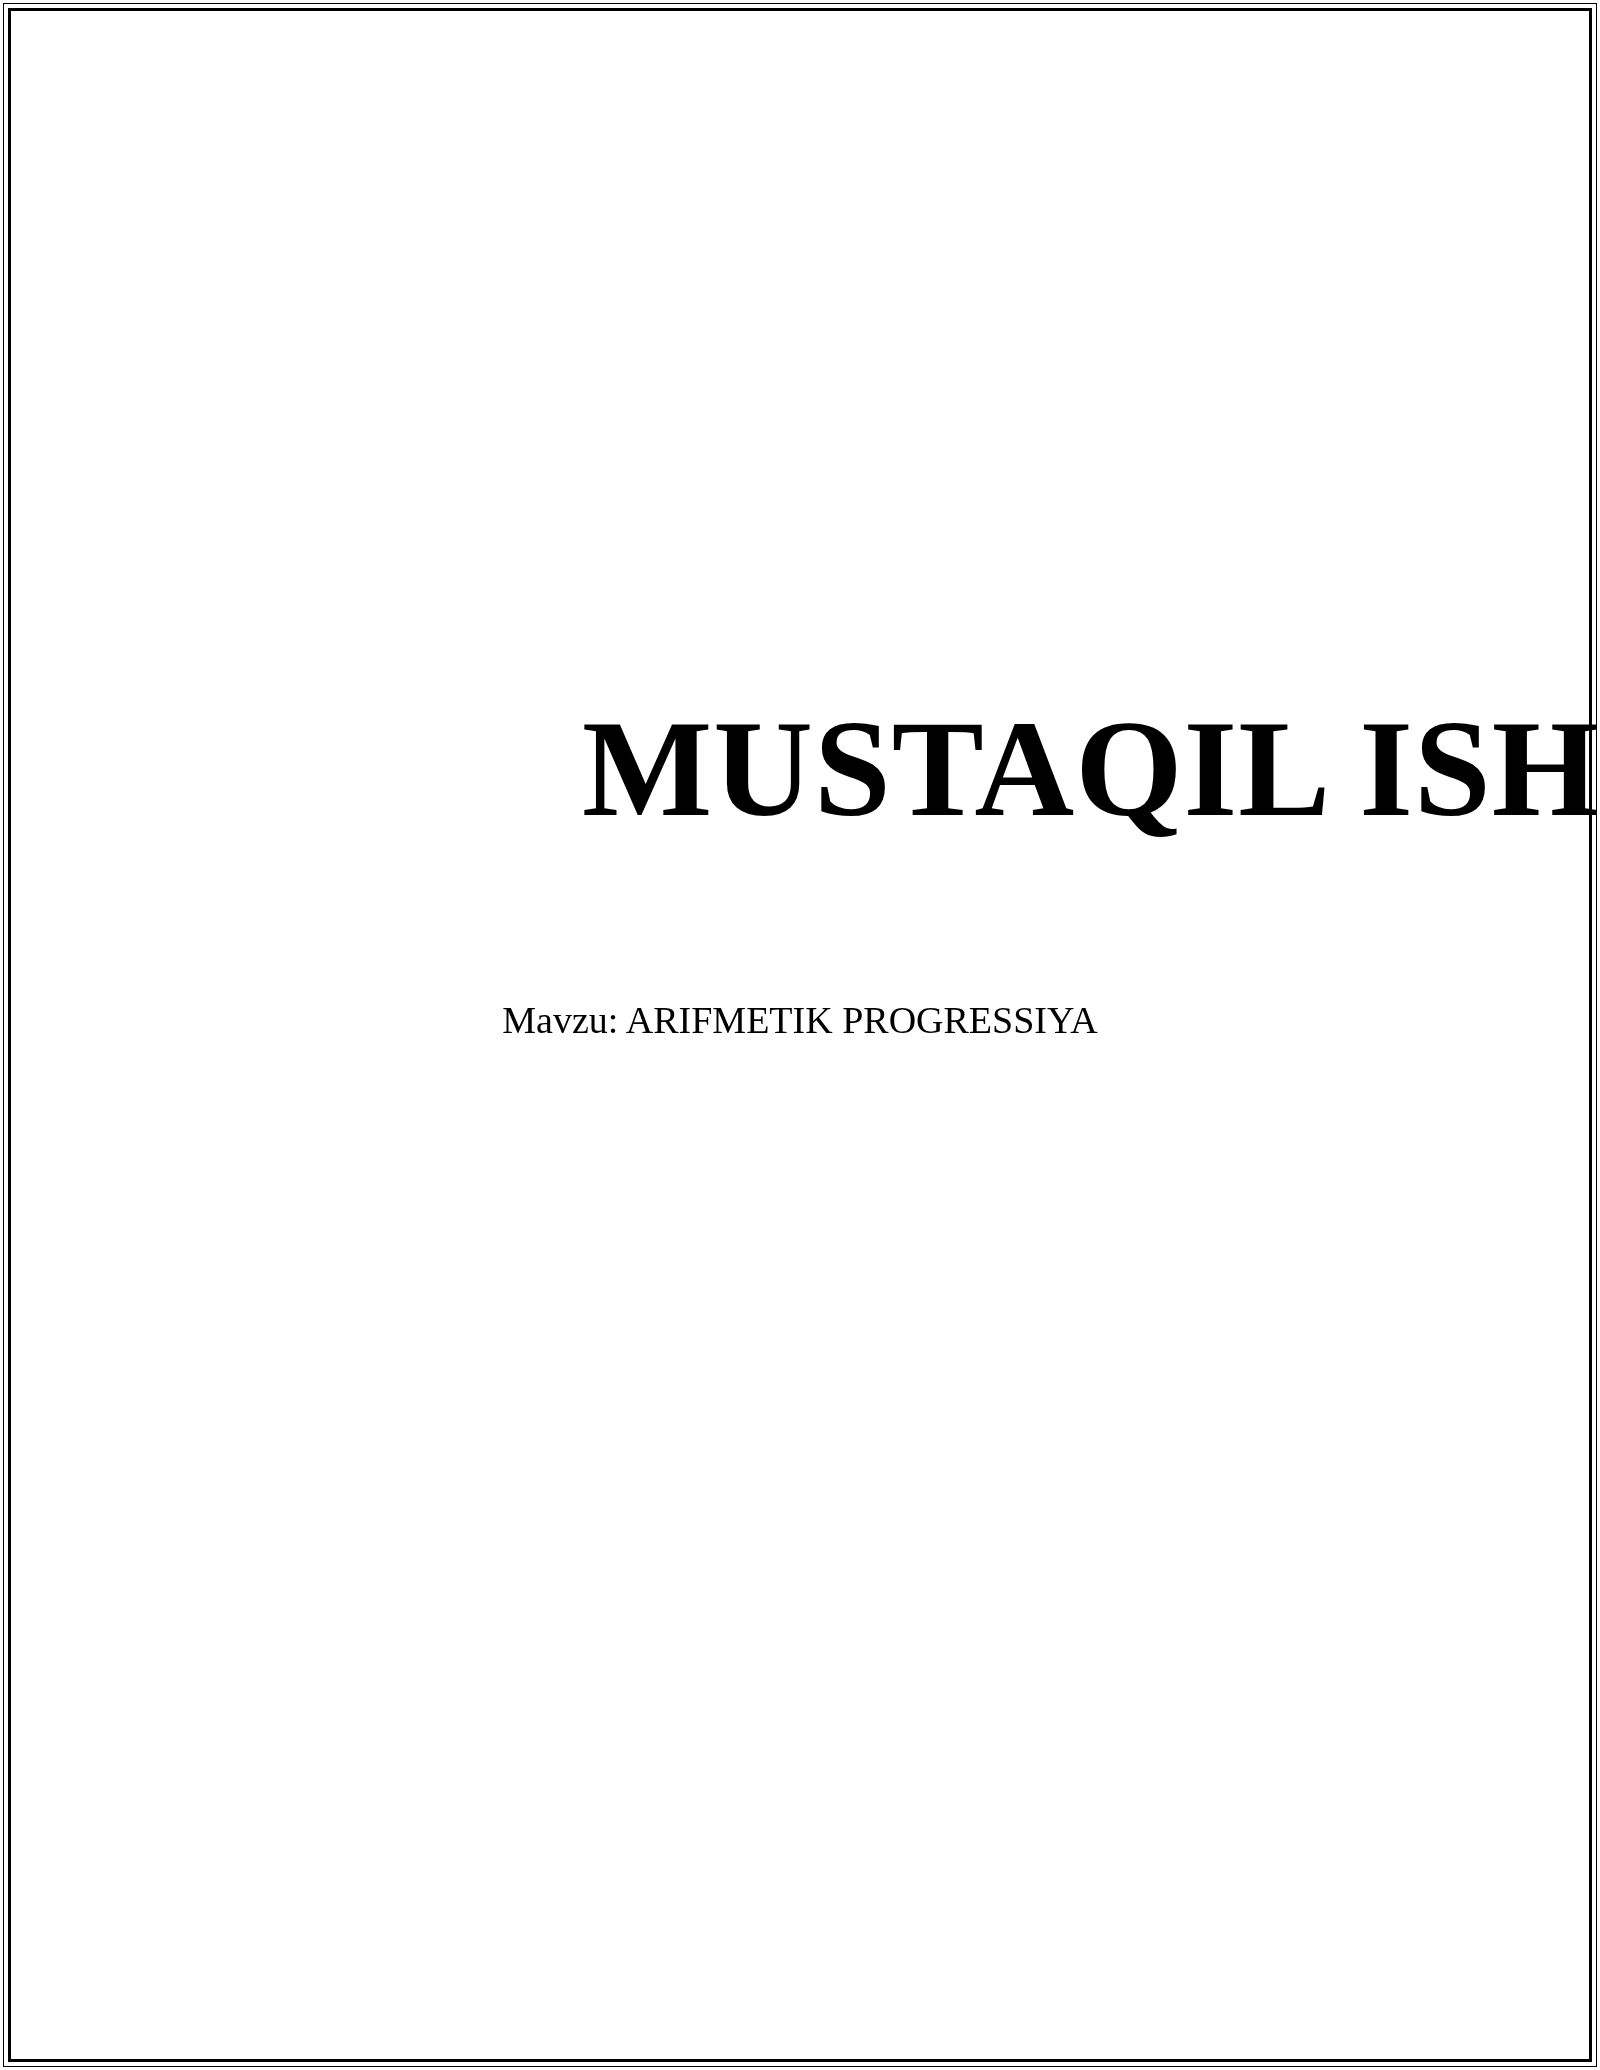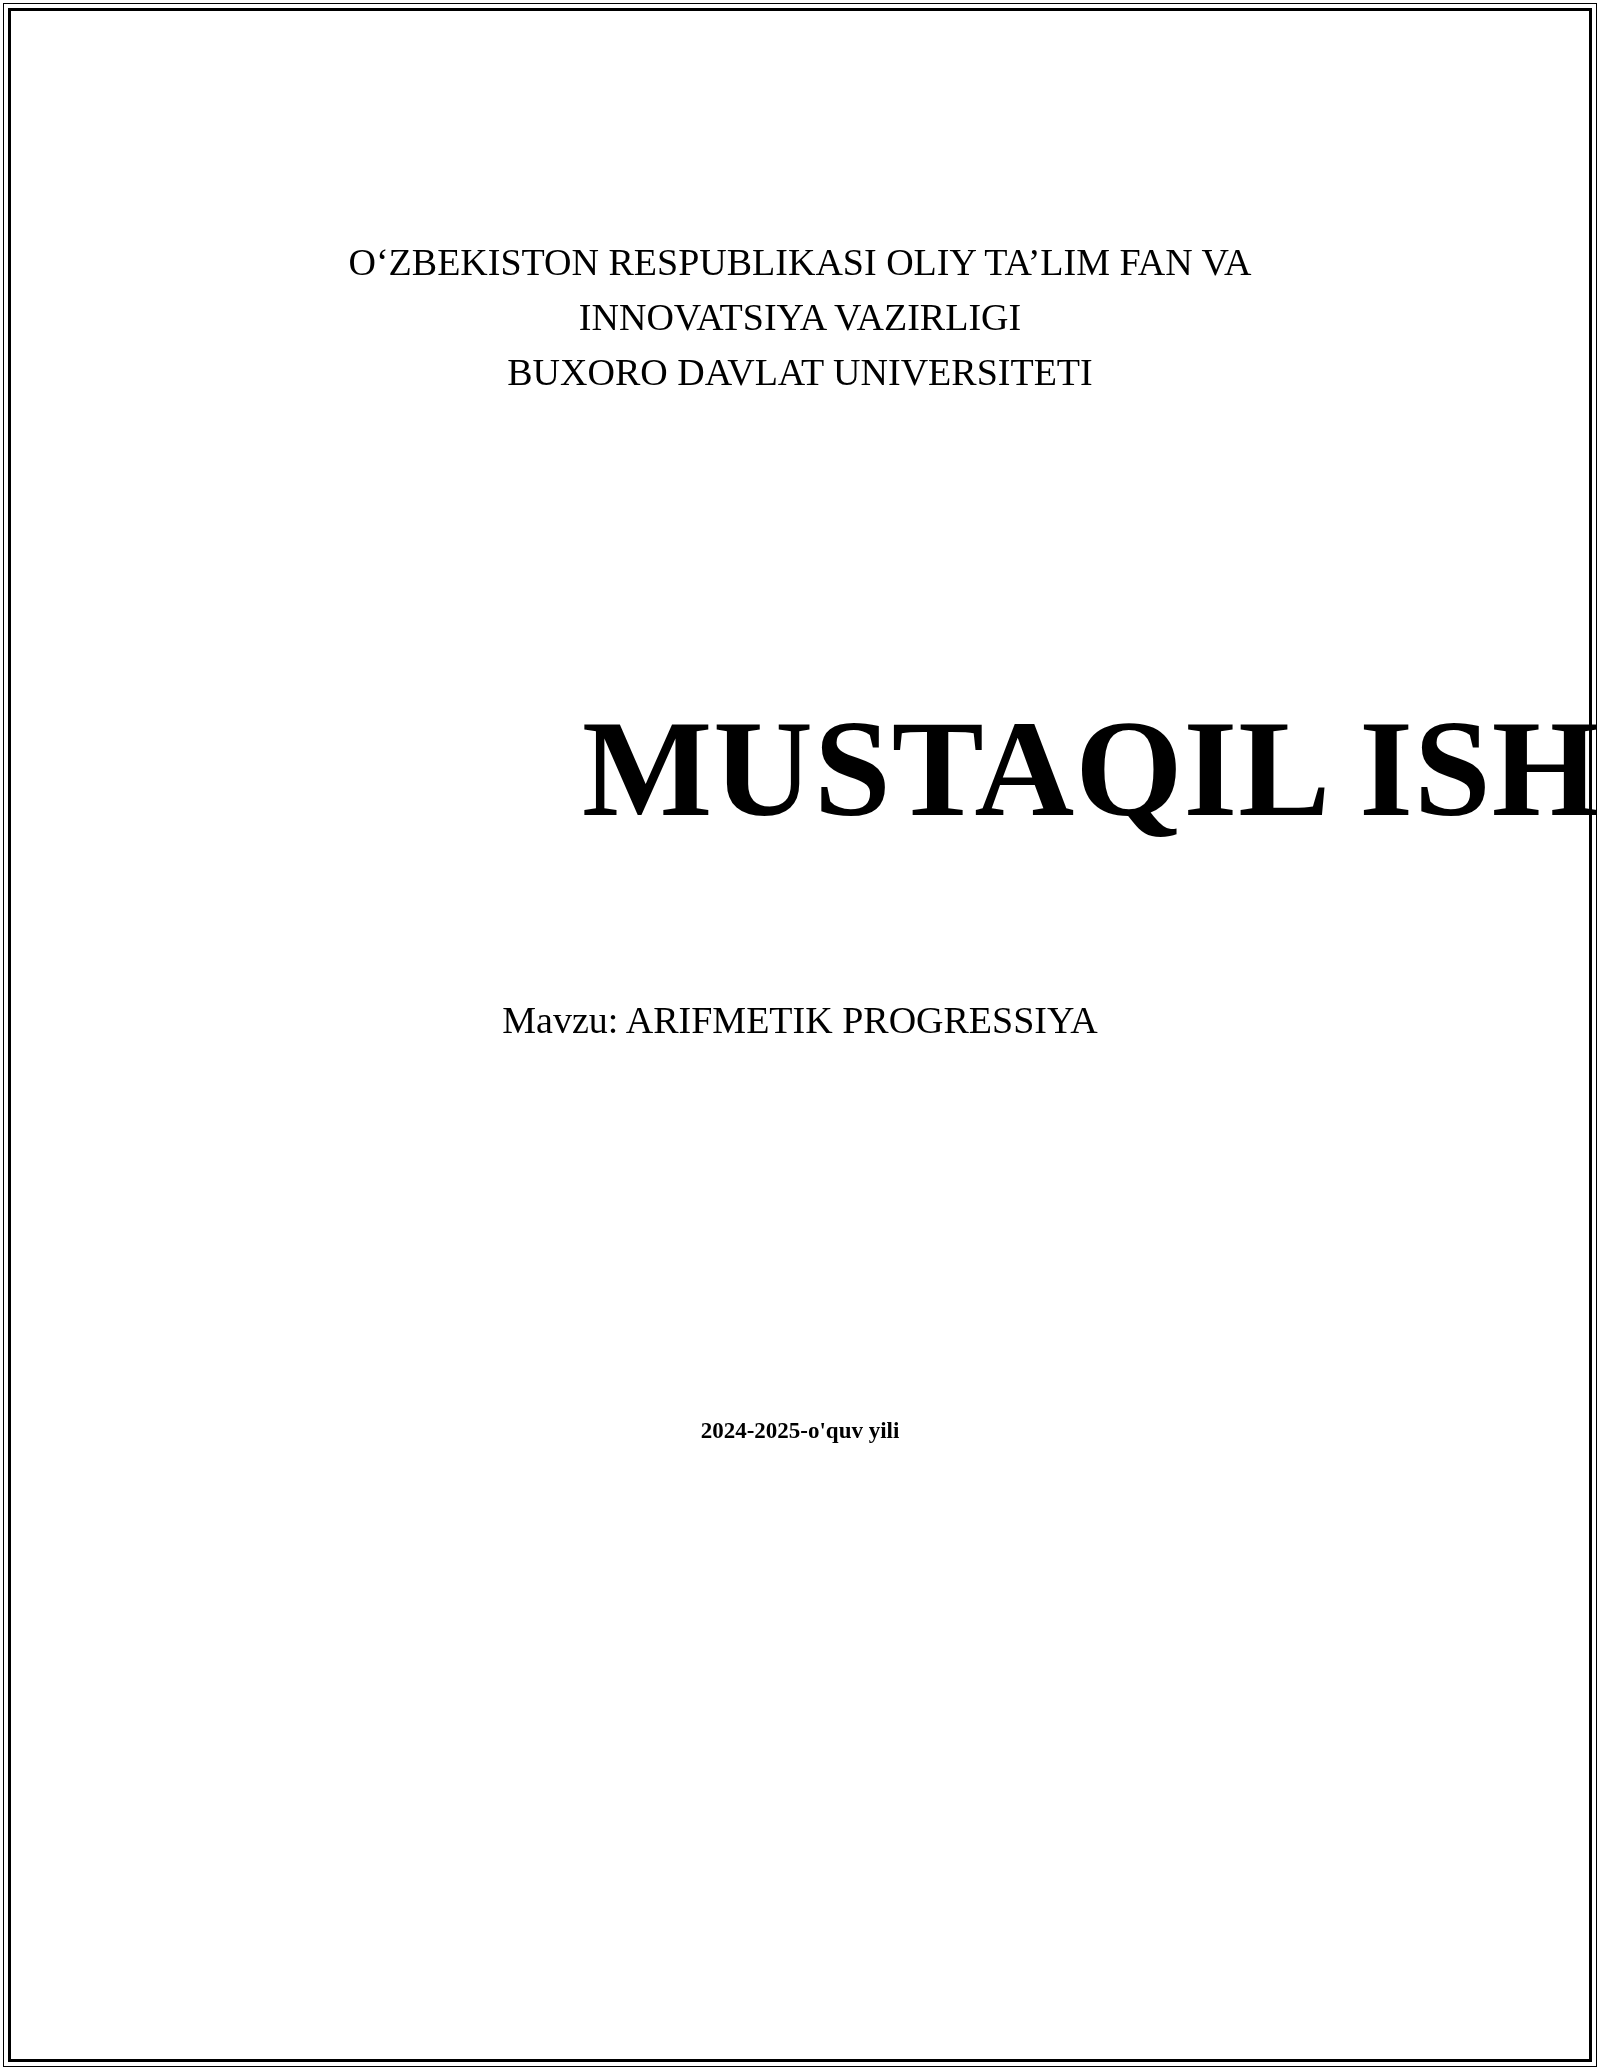--- a/index.html
+++ b/index.html
@@ -76,25 +76,19 @@
   }
 </style>
 </head>
 <body>
 
 <div class="page">
 
   <div class="frame-outer"></div>
   <div class="frame-inner"></div>
 
-  <div class="header-block">
-    <div>O‘ZBEKISTON RESPUBLIKASI OLIY TA’LIM FAN VA</div>
-    <div>INNOVATSIYA VAZIRLIGI</div>
-    <div>BUXORO DAVLAT UNIVERSITETI</div>
-  </div>
 
   <h1 class="doc-title">MUSTAQIL ISH</h1>
 
   <div class="topic-line">Mavzu: ARIFMETIK PROGRESSIYA</div>
 
-  <div class="year-line">2024-2025-o'quv yili</div>
 
 </div>
 
 </body></html>

